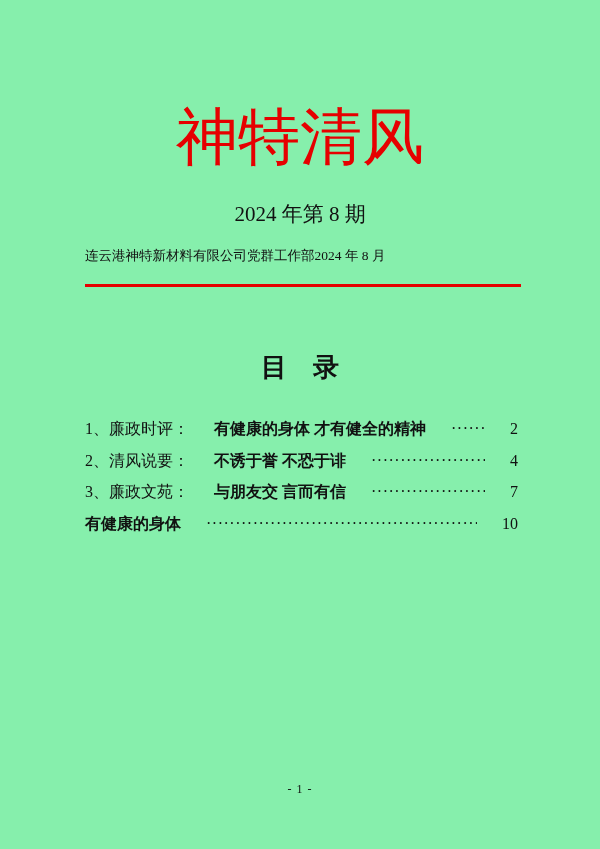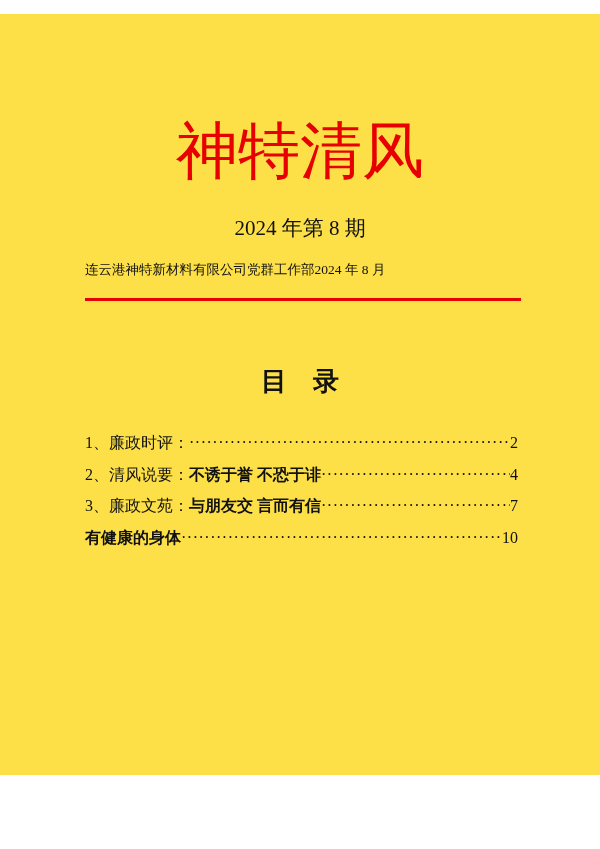--- a/index.html
+++ b/index.html
@@ -1,23 +1,23 @@
 <!DOCTYPE html>
 <html style="--accent-red: #e60000; --ink: #111111;"><head>
 <meta charset="utf-8">
 <style>
   :root { --accent-red: #e60000; --ink: #111111; }
   * { box-sizing: border-box; }
   html, body { margin: 0; padding: 0; background: #ffffff; }
   .page {
     position: relative;
     width: 600px;
-    height: 761px;
-    margin: 14px auto;
-    background: #fde047;
+    height: 849px;
+    margin: 0 auto;
+    background: #86efac;
     font-family: "Liberation Serif", "DejaVu Serif", serif;
     color: var(--ink);
     overflow: hidden;
   }
   .masthead-title {
     position: absolute;
     top: 101px; left: 0; right: 0;
     text-align: center;
     font-size: 62px;
     line-height: 72px;
@@ -58,20 +58,21 @@
   .toc-list {
     position: absolute;
     top: 419px; left: 85px; width: 433px;
   }
   .toc-item {
     display: flex;
     align-items: baseline;
     height: 31.7px;
     font-size: 16px;
     white-space: nowrap;
+    gap: 25px;
   }
   .toc-item-label { font-weight: 400; flex: 0 0 auto; }
   .toc-item-title { font-weight: bold; flex: 0 0 auto; }
   .toc-dot-leader {
     flex: 1 1 0;
     min-width: 0;
     overflow: hidden;
     font-weight: 400;
     letter-spacing: 0.5px;
   }
@@ -100,20 +101,21 @@
   </div>
 
   <div class="red-rule"></div>
 
   <div class="toc-heading">目　录</div>
 
   <div class="toc-list">
 
     <div class="toc-item">
       <span class="toc-item-label">1、廉政时评：</span>
+      <span class="toc-item-title">有健康的身体 才有健全的精神</span>
       <span class="toc-dot-leader">····································································································</span>
       <span class="toc-item-page">2</span>
     </div>
 
     <div class="toc-item">
       <span class="toc-item-label">2、清风说要：</span>
       <span class="toc-item-title">不诱于誉 不恐于诽</span>
       <span class="toc-dot-leader">····································································································</span>
       <span class="toc-item-page">4</span>
     </div>

